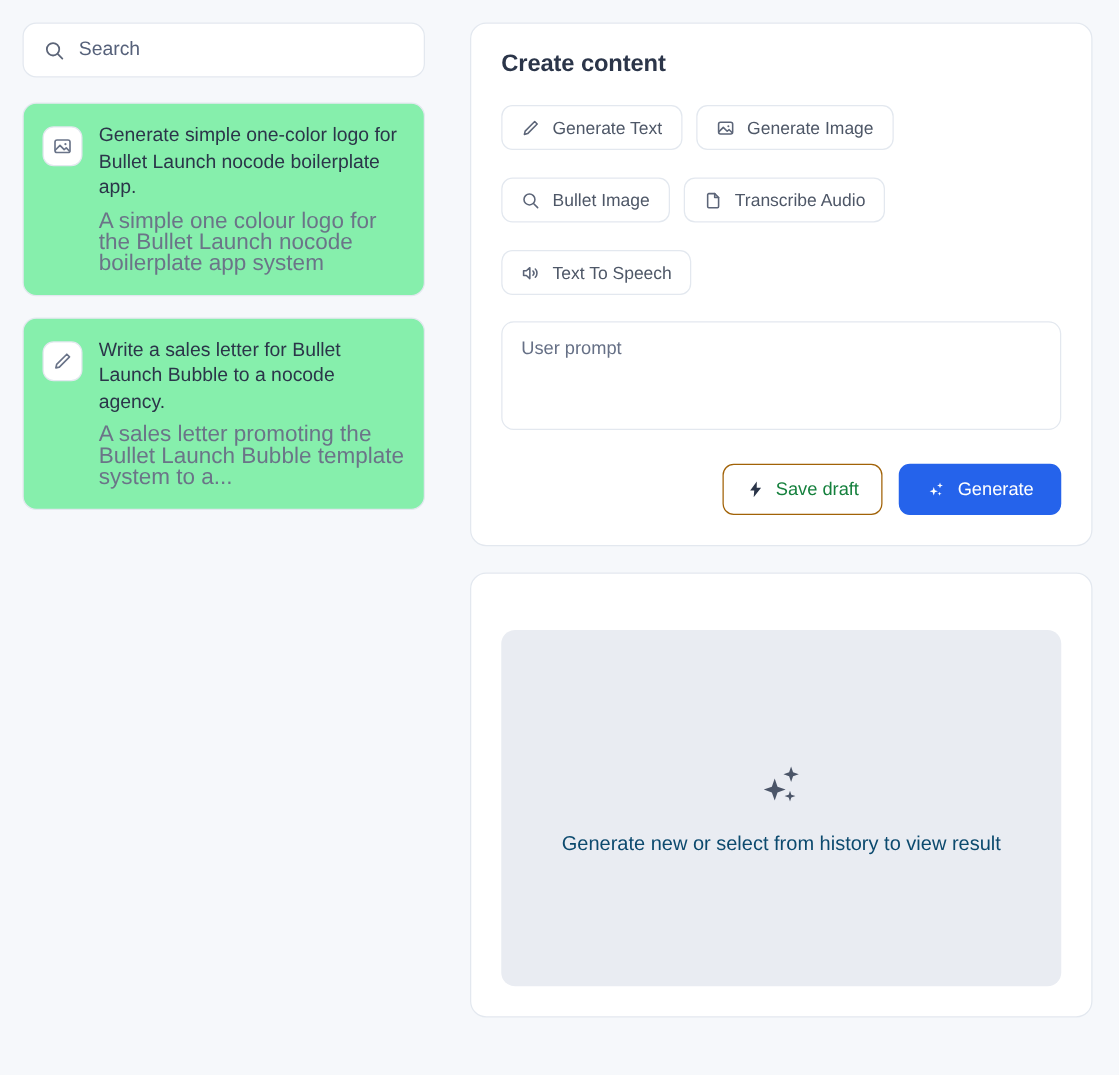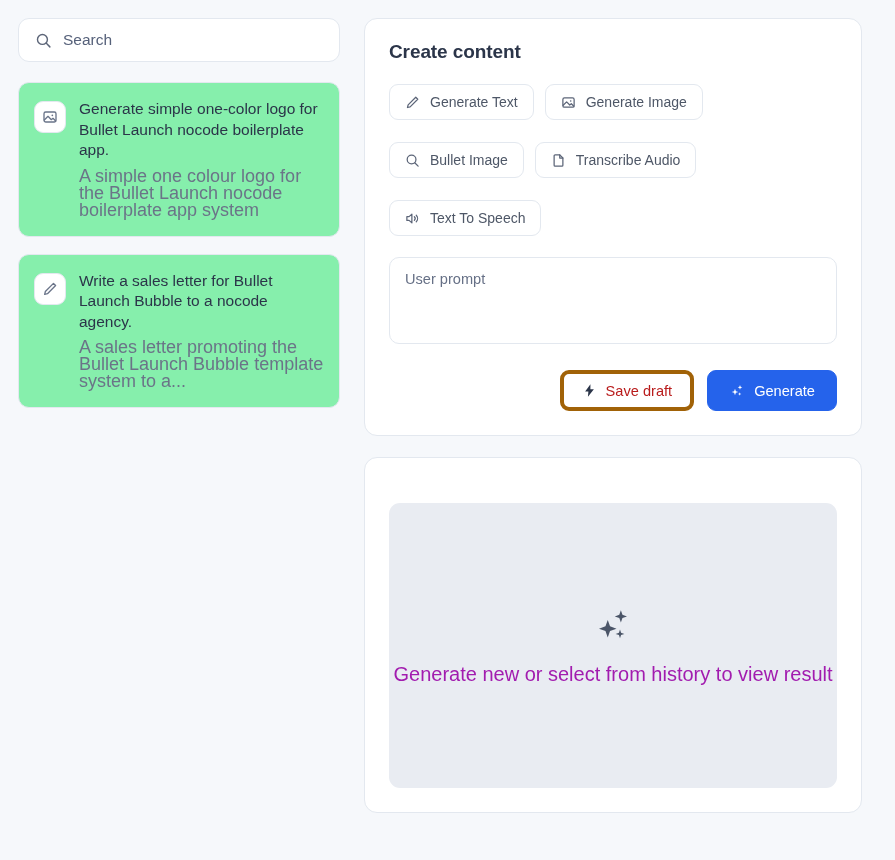--- a/index.html
+++ b/index.html
@@ -9,21 +9,21 @@
     height: 860px;
     background: #f6f8fb;
     font-family: "Liberation Sans", sans-serif;
     -webkit-font-smoothing: antialiased;
     overflow: hidden;
   }
 
   .app {
     display: flex;
     align-items: flex-start;
-    gap: 4px;
+    gap: 16px;
     padding: 18px 16px 0 18px;
     height: 860px;
   }
 
   
   .sidebar {
     width: 322px;
     flex: 0 0 322px;
     display: flex;
     flex-direction: column;
@@ -178,22 +178,22 @@
     gap: 9px;
     padding: 0 18px;
     font-size: 14.6px;
     cursor: pointer;
     font-family: "Liberation Sans", sans-serif;
   }
   .btn svg { flex: 0 0 auto; display: block; }
 
   .btn-secondary {
     background: #ffffff;
-    border: 4px solid #a16207;
-    color: #b91c1c;
+    border: 1px solid #a16207;
+    color: #15803d;
   }
 
   .btn-primary {
     background: #2563eb;
     border: 1px solid #2563eb;
     color: #ffffff;
     padding: 0 21px;
   }
 
   .result-box {
@@ -202,22 +202,22 @@
     background: #e9ecf2;
     border-radius: 11px;
     display: flex;
     flex-direction: column;
     align-items: center;
     justify-content: center;
     gap: 12px;
   }
 
   .result-text {
-    font-size: 20px;
-    color: #a21caf;
+    font-size: 16px;
+    color: #0c4a6e;
   }
 </style>
 </head>
 <body>
 
 <div class="app">
 
   <div class="sidebar">
 
     <div class="search-box">

